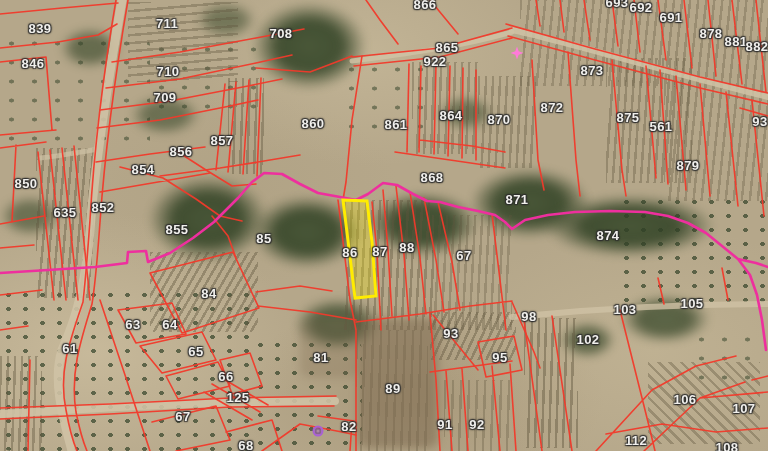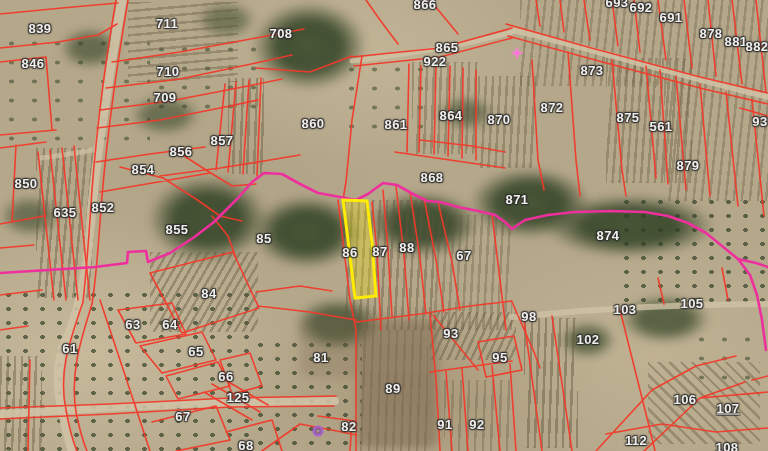--- a/index.html
+++ b/index.html
@@ -175,17 +175,17 @@
       <div class="plabel" style="left: 393px; top: 388px;">89</div>
       <div class="plabel" style="left: 445px; top: 424px;">91</div>
       <div class="plabel" style="left: 477px; top: 424px;">92</div>
       <div class="plabel" style="left: 451px; top: 333px;">93</div>
       <div class="plabel" style="left: 500px; top: 357px;">95</div>
       <div class="plabel" style="left: 529px; top: 316px;">98</div>
       <div class="plabel" style="left: 588px; top: 339px;">102</div>
       <div class="plabel" style="left: 625px; top: 309px;">103</div>
       <div class="plabel" style="left: 692px; top: 303px;">105</div>
       <div class="plabel" style="left: 685px; top: 399px;">106</div>
-      <div class="plabel" style="left: 728px; top: 408px; text-decoration: underline;">107</div>
+      <div class="plabel" style="left: 744px; top: 408px;">107</div>
       <div class="plabel" style="left: 636px; top: 440px;">112</div>
       <div class="plabel" style="left: 727px; top: 447px;">108</div>
     </div>
 </div>
 
 </body></html>

